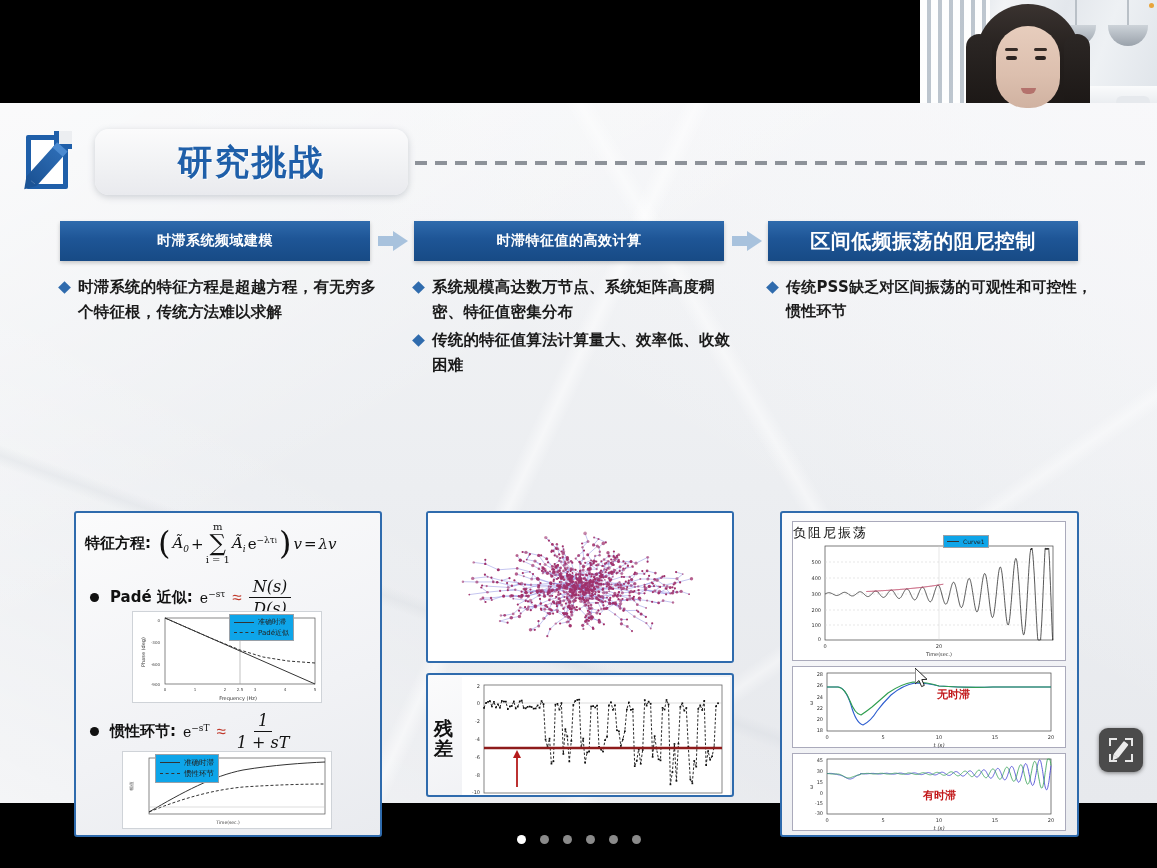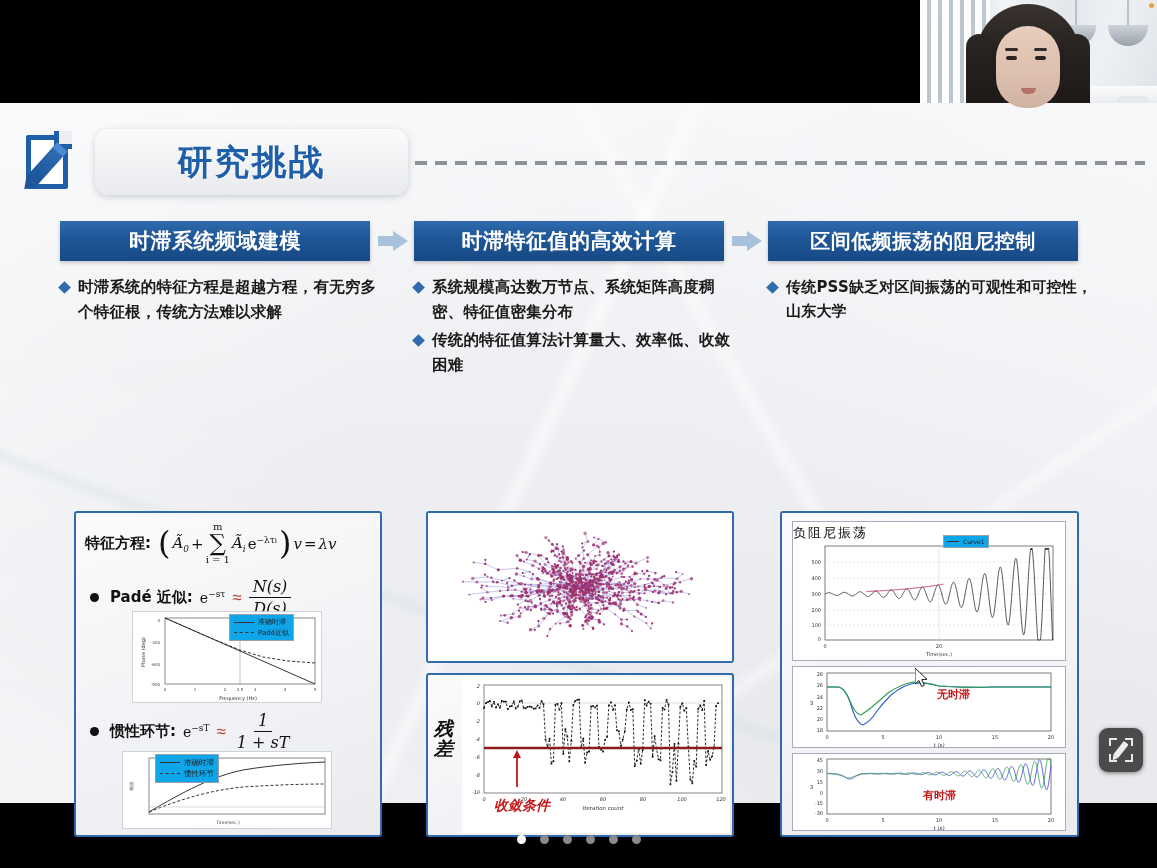--- a/index.html
+++ b/index.html
@@ -145,21 +145,21 @@
   .col1 { left: 60px; } .col2 { left: 414px; } .col3 { left: 768px; }
 
   .col-header {
     position: relative; height: 40px; width: 310px;
     background: linear-gradient(180deg,#2f6bad 0%,#1e5596 45%,#174a85 100%);
     display:flex; align-items:center; justify-content:center;
     box-shadow: 0 2px 4px rgba(0,0,0,.2);
   }
   .col3 .col-header { width: 310px; }
   .col-header-text {
-    font-family:"DejaVu Sans",sans-serif; font-weight:700; font-size:21px; color:#fff; letter-spacing:.5px;
+    font-family:"DejaVu Sans",sans-serif; font-weight:700; font-size:14px; color:#fff; letter-spacing:.5px;
     white-space:nowrap;
   }
   .hdr-arrow {
     position:absolute; top: 10px; width: 30px; height: 20px;
   }
   .hdr-arrow .shaft { position:absolute; left:0; top:5px; width:17px; height:10px; background:#a8c2dd;}
   .hdr-arrow .head { position:absolute; left:15px; top:0; width:0;height:0;
     border-top:10px solid transparent; border-bottom:10px solid transparent; border-left:15px solid #a8c2dd;}
   .arrow1 { left: 378px; } .arrow2 { left: 732px; }
 
@@ -175,21 +175,21 @@
   }
   .col3 .bullet .btext { font-size:15px; }
 
   
   .panel {
     position:absolute; background: linear-gradient(160deg,#fbfbfc,#f1f2f5 60%,#e9ebef);
     border: 2.5px solid #2f6bad; border-radius: 3px; overflow:hidden;
   }
   .panel1 { left: 14px; top: 290px; width: 308px; height: 326px; }
   .panel2a { left: 12px; top: 290px; width: 308px; height: 152px; }
-  .panel2b { left: 12px; top: 452px; width: 308px; height: 164px; font-style: italic; }
+  .panel2b { left: 12px; top: 452px; width: 308px; height: 124px; }
   .panel3 { left: 12px; top: 290px; width: 299px; height: 326px; }
 
   .formula-row { display:flex; align-items:center; gap:7px; padding: 9px 0 0 9px; }
   .flabel {
     font-family:"DejaVu Sans",sans-serif; font-weight:700; font-size:15px; color:#111; white-space:nowrap;
   }
   .math { font-family:"DejaVu Serif", serif; color:#111; }
   .mi { font-style: italic; }
   .paren { font-size: 32px; font-family:"DejaVu Serif",serif; line-height:.8; }
   .sumblk { display:inline-flex; flex-direction:column; align-items:center; font-size:10px; line-height:1; }
@@ -2431,21 +2431,21 @@
         </div>
       </div>
 
       <div class="col col3">
         <div class="col-header">
           <span class="col-header-text" style="font-size:20px;">区间低频振荡的阻尼控制</span>
         </div>
         <div class="bullets">
           <div class="bullet">
             <span class="bdot"></span>
-            <span class="btext">传统PSS缺乏对区间振荡的可观性和可控性，山东大学</span>
+            <span class="btext">传统PSS缺乏对区间振荡的可观性和可控性，惯性环节</span>
           </div>
         </div>
 
         <div class="panel panel3">
 
           <div class="mini" style="left:10px;top:8px;width:274px;height:140px;border:1px solid #aab;">
             <div style="position:absolute;left:0;right:0;top:2px;text-align:left;font-family:'DejaVu Sans',sans-serif;font-size:13px;font-weight:400;color:#111;letter-spacing:2px;">负阻尼振荡</div>
             <div class="legendbox" style="left:150px;top:13px;font-size:6px;padding:1px 3px;">
               <div class="lrow">
                   <span class="lline" style="width:12px;"></span>

